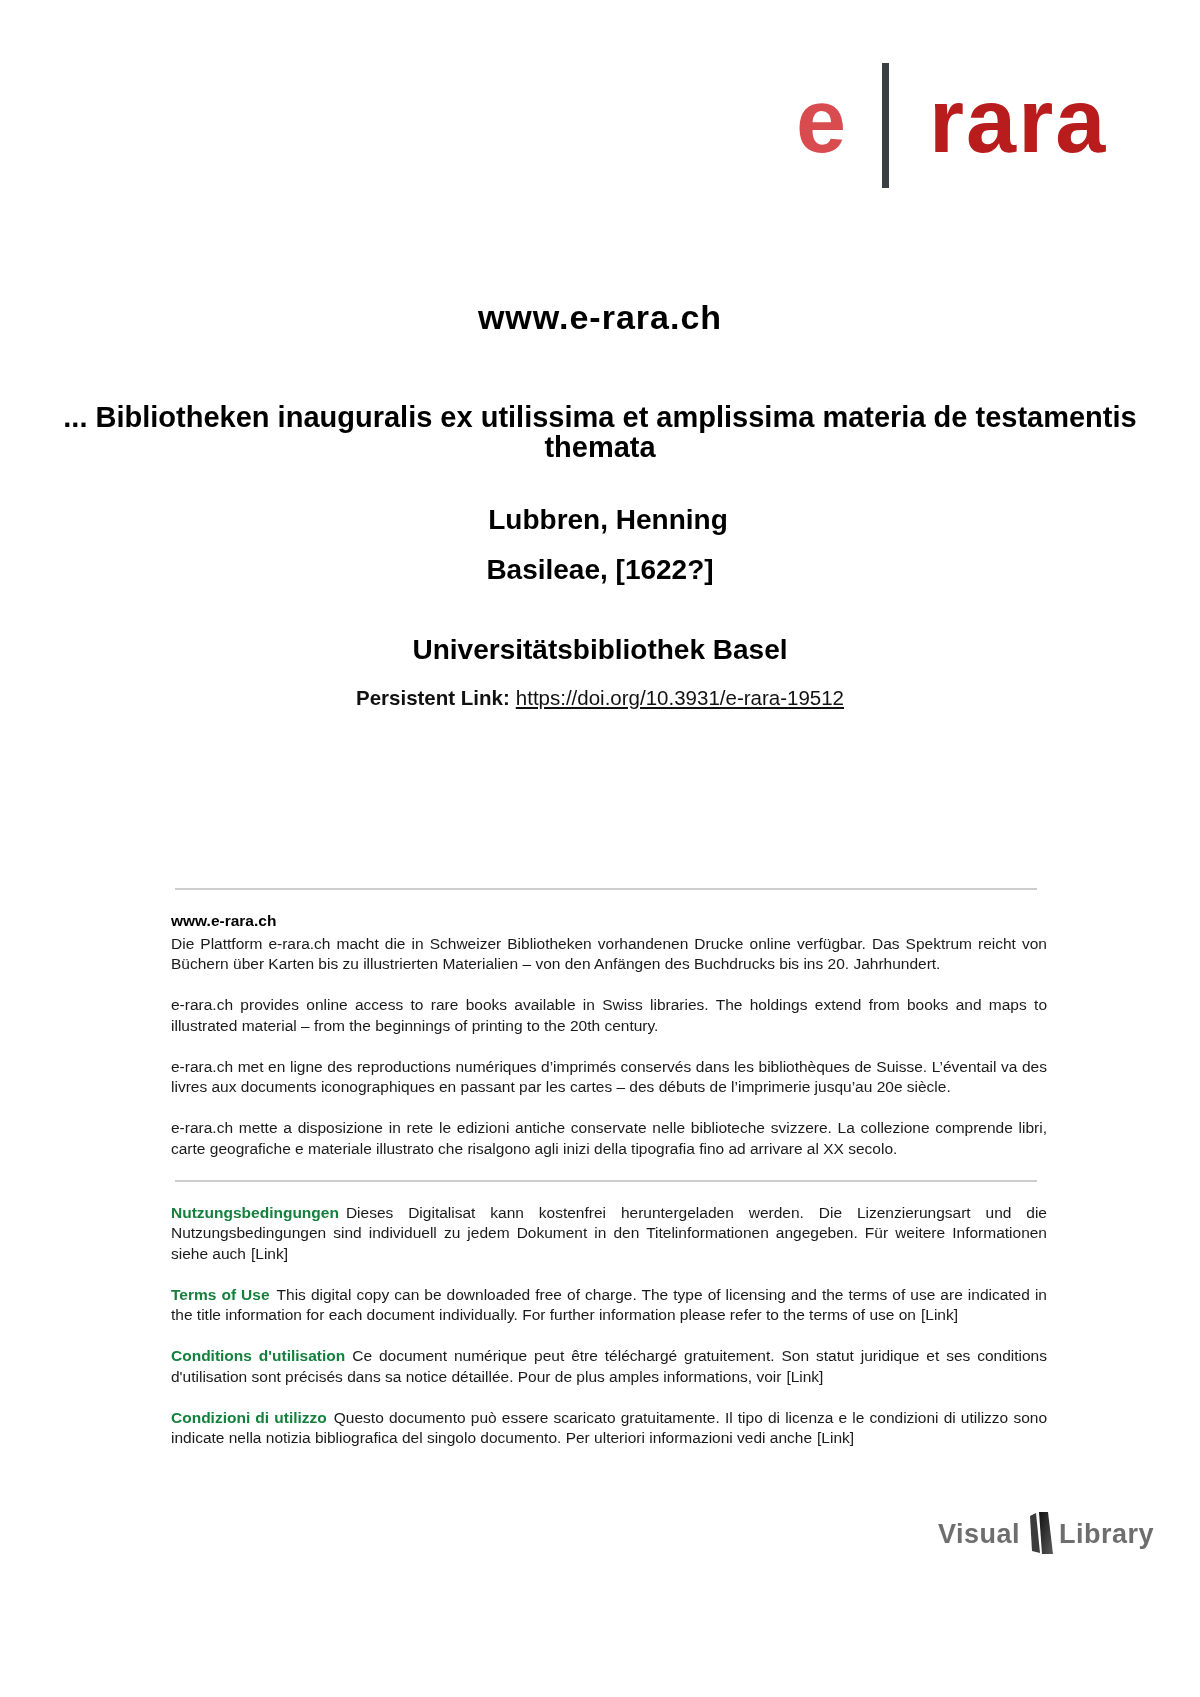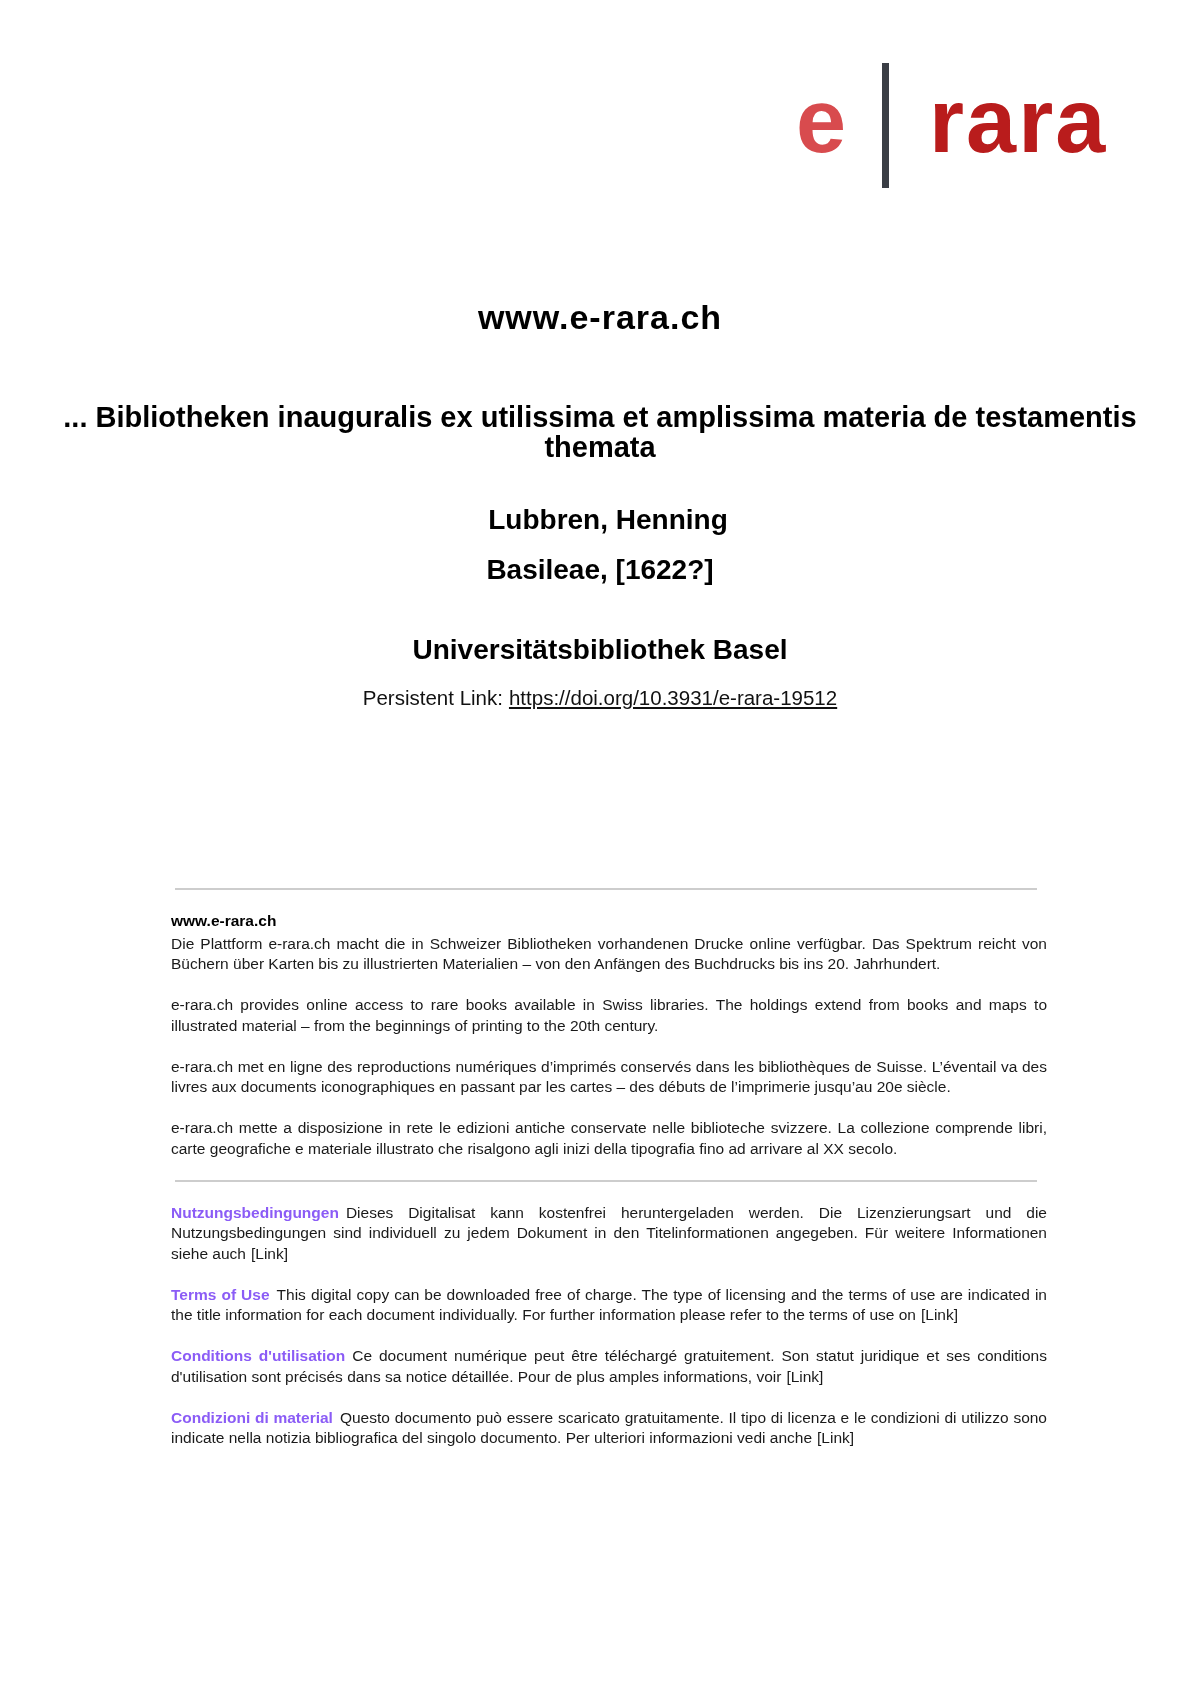--- a/index.html
+++ b/index.html
@@ -39,34 +39,34 @@
   }
   .doc-title {
     position:absolute; top:402px; left:0; width:100%;
     font-size:29px; font-weight:bold; line-height:30px;
   }
   .doc-title .inner { display:inline-block; max-width:1100px; }
   .doc-author   { position:absolute; top:506px; left:0; width:100%; font-size:28px; font-weight:bold; line-height:28px;padding-left:8px; }
   .doc-imprint  { position:absolute; top:556px; left:0; width:100%; font-size:28px; font-weight:bold; line-height:28px; }
   .doc-library  { position:absolute; top:636px; left:0; width:100%; font-size:28px; font-weight:bold; line-height:28px; }
   .persistent   { position:absolute; top:686px; left:0; width:100%; font-size:20.5px; line-height:24px; color:#111; }
-  .persistent .plabel { margin-right:6px; }
+  .persistent .plabel { margin-right:6px;font-weight:bold; }
   .persistent .plink  { text-decoration:underline; color:#111; }
 
   
   .lower {
     position:absolute; left:171px; top:884px; width:876px;
     font-size:15.5px; line-height:20.5px; color:#1a1a1a;
   }
   .divider { height:2px; background:#cdcdcd; margin:0 10px 21px 4px; }
   .divider.first { margin-top:4px; }
   .about-heading { font-weight:bold; color:#000; margin:0 0 2px 0; font-size:15.5px; }
   .lower p { margin:0 0 20.5px 0; text-align:justify; }
   .lower p:last-child { margin-bottom:0; }
-  .term-lead { font-weight:bold; color:#8b5cf6; margin-right:7px; }
+  .term-lead { font-weight:bold; color:#15803d; margin-right:7px; }
   .term-link { margin-left:5px; }
 
   
   .vl-logo {
     position:absolute; left:938px; top:1512px; height:44px;
     display:flex; align-items:center;
     font-size:27px; font-weight:bold; color:#6e6e6e; letter-spacing:0.5px;
   }
   .vl-icon { margin:0 5px 0 7px; position:relative; top:-1px; }
 </style>
@@ -106,17 +106,31 @@
     <p>e-rara.ch mette a disposizione in rete le edizioni antiche conservate nelle biblioteche svizzere. La collezione comprende libri, carte geografiche e materiale illustrato che risalgono agli inizi della tipografia fino ad arrivare al XX secolo.</p>
 
     <div class="divider"></div>
 
     <p><span class="term-lead">Nutzungsbedingungen</span><span>Dieses Digitalisat kann kostenfrei heruntergeladen werden. Die Lizenzierungsart und die Nutzungsbedingungen sind individuell zu jedem Dokument in den Titelinformationen angegeben. Für weitere Informationen siehe auch</span><span class="term-link">[Link]</span></p>
 
     <p><span class="term-lead">Terms of Use</span><span>This digital copy can be downloaded free of charge. The type of licensing and the terms of use are indicated in the title information for each document individually. For further information please refer to the terms of use on</span><span class="term-link">[Link]</span></p>
 
     <p><span class="term-lead">Conditions d'utilisation</span><span>Ce document numérique peut être téléchargé gratuitement. Son statut juridique et ses conditions d'utilisation sont précisés dans sa notice détaillée. Pour de plus amples informations, voir</span><span class="term-link">[Link]</span></p>
 
-    <p><span class="term-lead">Condizioni di material</span><span>Questo documento può essere scaricato gratuitamente. Il tipo di licenza e le condizioni di utilizzo sono indicate nella notizia bibliografica del singolo documento. Per ulteriori informazioni vedi anche</span><span class="term-link">[Link]</span></p>
+    <p><span class="term-lead">Condizioni di utilizzo</span><span>Questo documento può essere scaricato gratuitamente. Il tipo di licenza e le condizioni di utilizzo sono indicate nella notizia bibliografica del singolo documento. Per ulteriori informazioni vedi anche</span><span class="term-link">[Link]</span></p>
   </div>
 
+  <div class="vl-logo">
+    <span>Visual</span>
+    <svg class="vl-icon" width="27" height="43" viewBox="0 0 27 43">
+      <defs>
+        <linearGradient id="vlgrad" x1="0" y1="0" x2="1" y2="1">
+          <stop offset="0" stop-color="#111111"></stop>
+          <stop offset="1" stop-color="#5a5a5a"></stop>
+        </linearGradient>
+      </defs>
+      <polygon points="3,4 9,1 13,41 5,39" fill="#3c3c3c"></polygon>
+      <polygon points="12,0 21,0 26,42 15,42" fill="url(#vlgrad)"></polygon>
+    </svg>
+    <span>Library</span>
+  </div>
 
 </div>
 
 </body></html>

